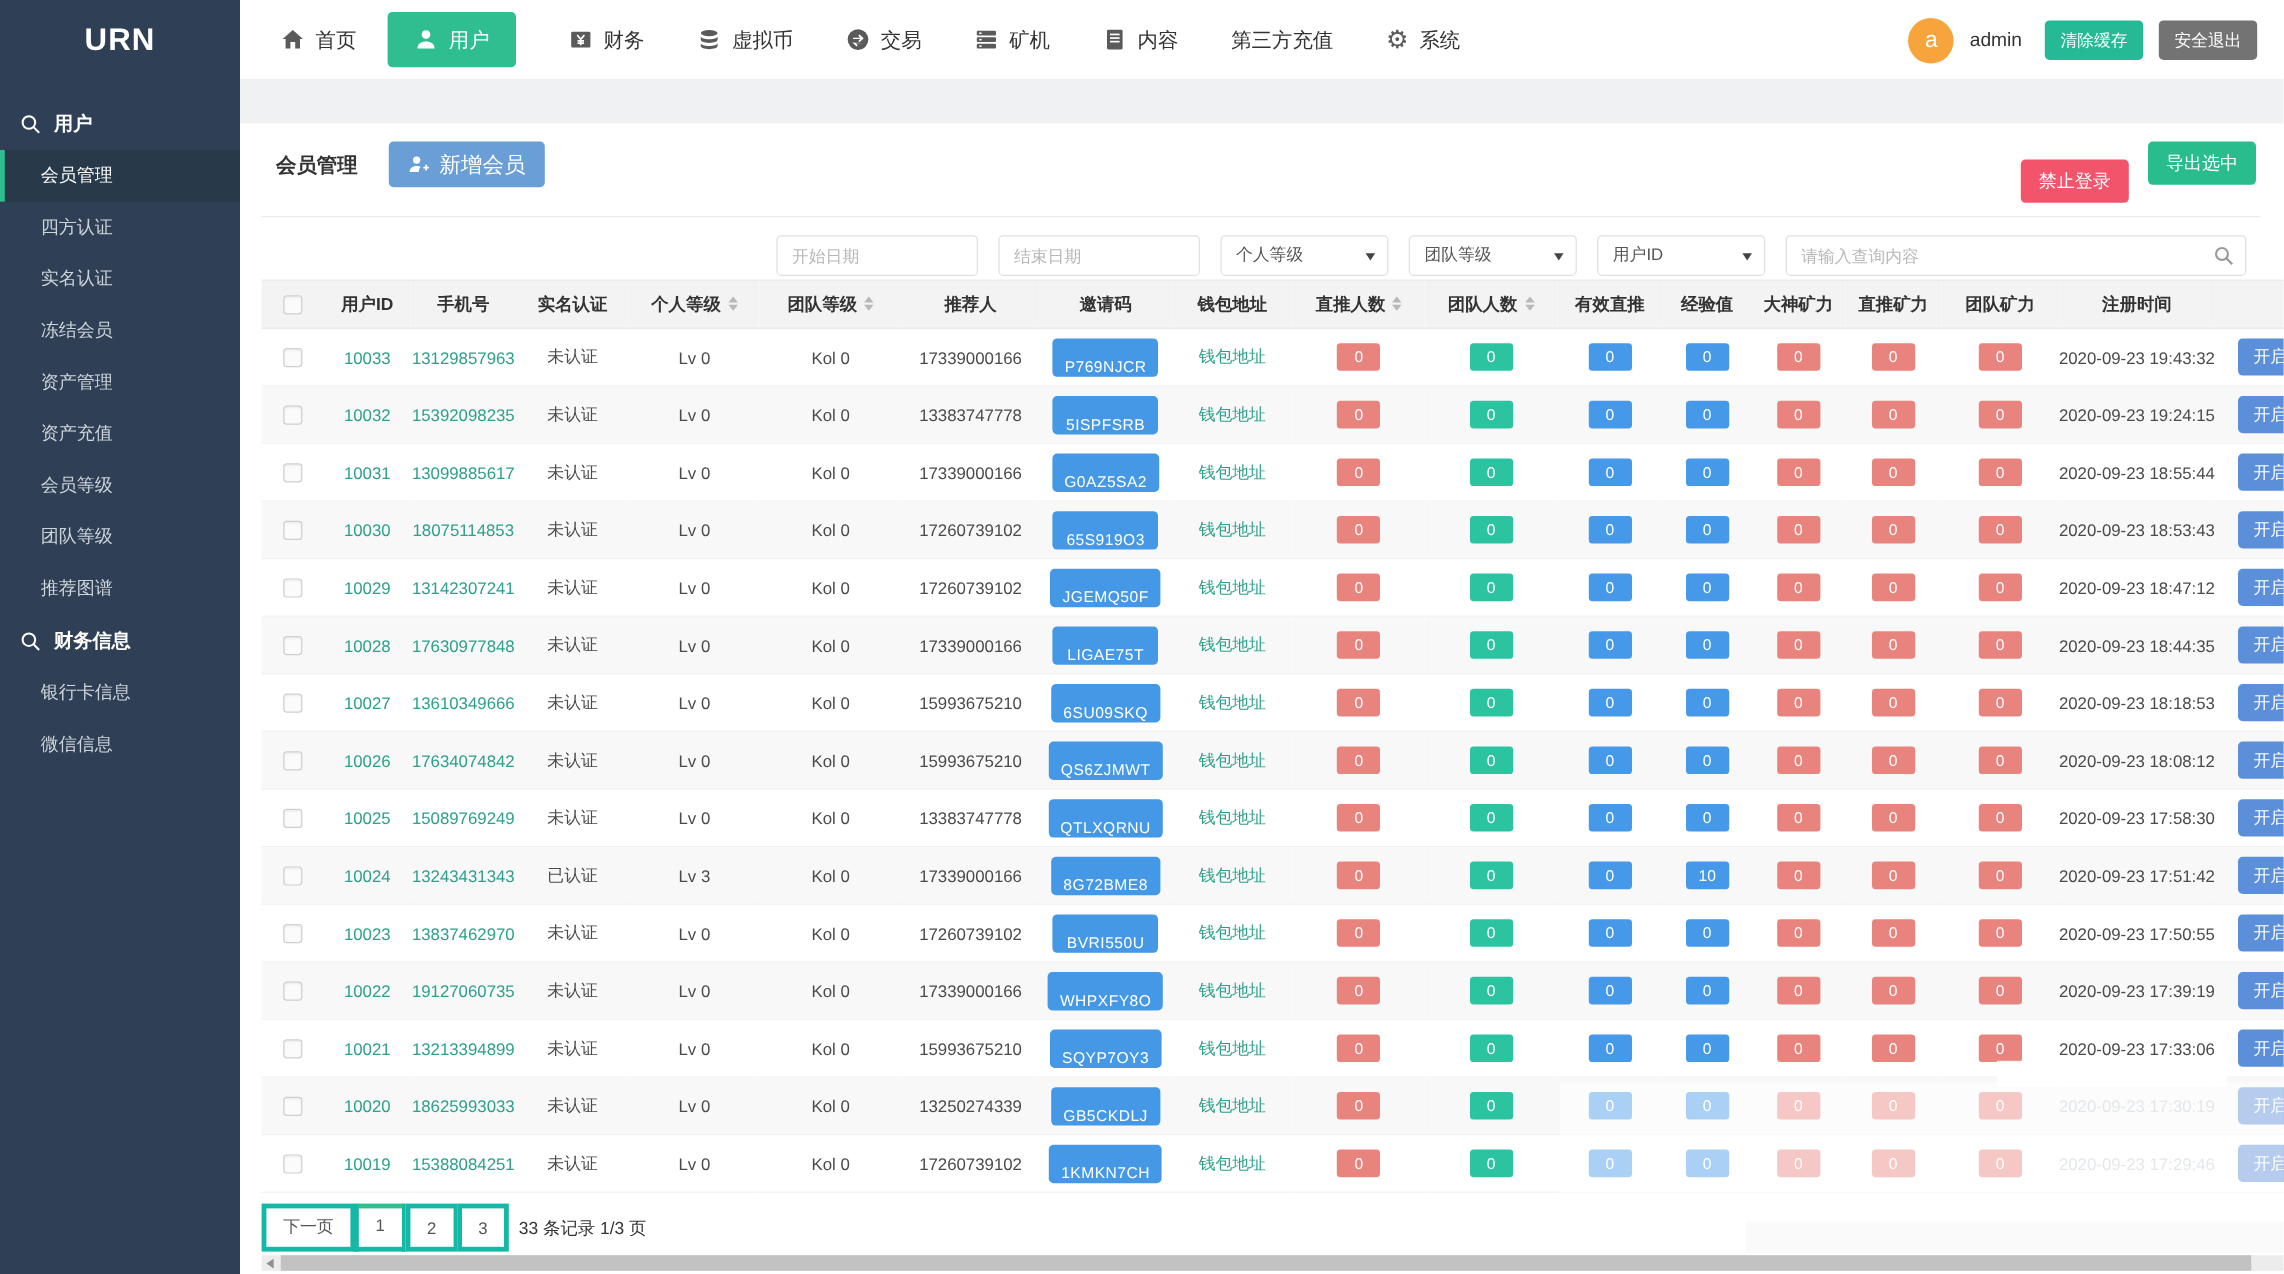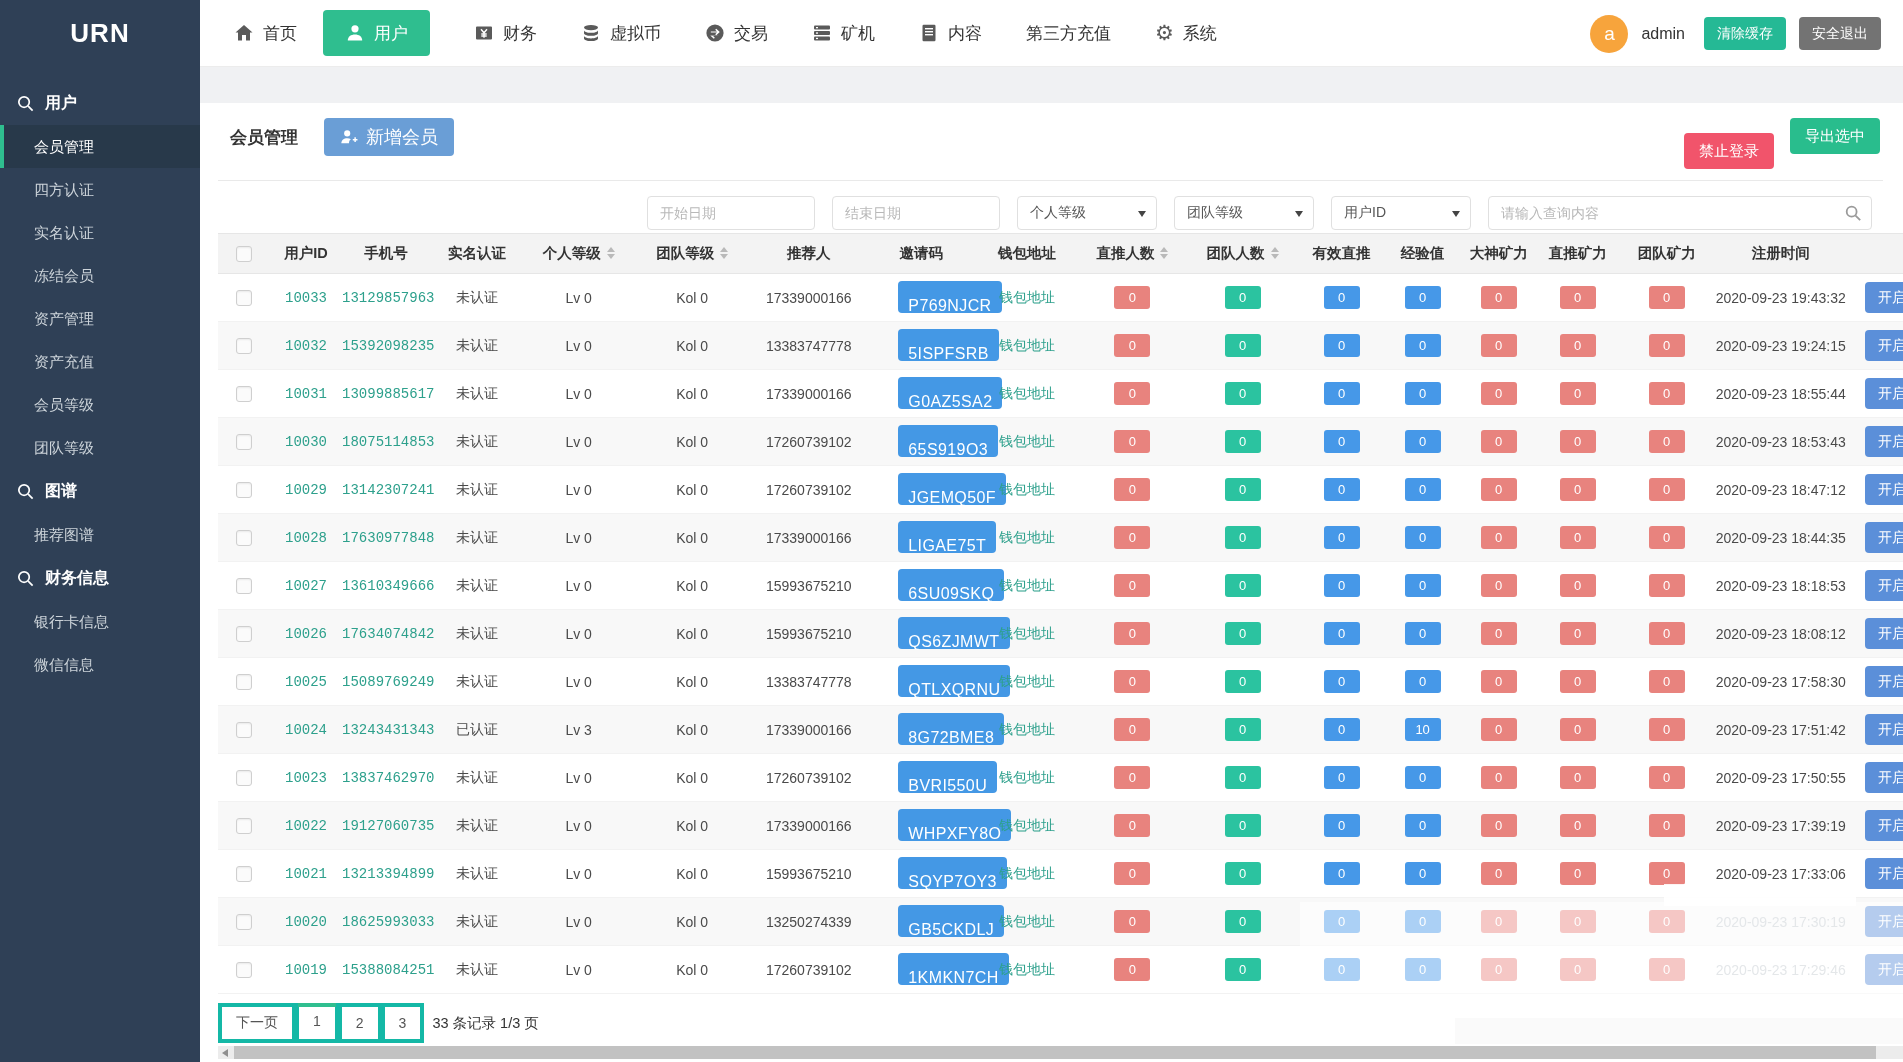--- a/index.html
+++ b/index.html
@@ -74,23 +74,23 @@
   tbody tr:nth-child(even) { background:#f8f8f8; }
 
   .col-checkbox{width:52px}.col-id{width:72px}.col-phone{width:88px}.col-verified{width:94px}
   .col-level{width:109px}.col-team_level{width:118px}.col-referrer{width:115px}.col-invite{width:110px}
   .col-wallet{width:101px}.col-direct{width:110px}.col-team{width:110px}.col-valid{width:88px}
   .col-exp{width:74px}.col-god{width:78px}.col-dpow{width:80px}.col-tpow{width:98px}
   .col-time{width:130px}.col-action{width:120px}
 
   .cb { width:16px; height:16px; border:1px solid #cfcfcf; border-radius:3px; background:#fbfbfb;
     margin:0 auto; box-shadow:inset 0 1px 2px rgba(0,0,0,.07); cursor:pointer; }
-  .teal { color:#2da08c;font-family:Liberation Mono, monospace; }
+  .teal { color:#2da08c; }
   .invite-btn { background:#4498e5; color:#fff; border:none; border-radius:4px; height:27px; min-width:88px;
-    padding:16px 10px; font-size:16px; letter-spacing:.4px; cursor:pointer; font-family:inherit;margin-left:32px; }
+    padding:16px 10px; font-size:13px; letter-spacing:.4px; cursor:pointer; font-family:inherit; }
   .badge { display:inline-block; min-width:36px; height:23px; line-height:23px; border-radius:3px;
     color:#fff; font-size:13px; }
   .badge-red { background:#e8837e; } .badge-green { background:#2bc3a0; } .badge-blue { background:#4698e8; }
   .action-btn { background:#5b8fd9; color:#fff; border:none; border-radius:4px; height:31px; padding:0 13px;
     font-size:14px; white-space:nowrap; cursor:pointer; font-family:inherit; }
   .time-faded { color:#c3cacf; }
 
   .sort { display:inline-block; margin-left:6px; vertical-align:-1px; }
   .sort i { display:block; width:0; height:0; border-left:4.5px solid transparent; border-right:4.5px solid transparent; }
   .sort .up { border-bottom:5px solid #b9b9b9; margin-bottom:2px; }
@@ -133,29 +133,20 @@
         <span>用户</span>
       </div>
       <div class="side-item active">会员管理</div>
       <div class="side-item">四方认证</div>
       <div class="side-item">实名认证</div>
       <div class="side-item">冻结会员</div>
       <div class="side-item">资产管理</div>
       <div class="side-item">资产充值</div>
       <div class="side-item">会员等级</div>
       <div class="side-item">团队等级</div>
-      <div class="side-section">
-        <span style="display: flex;">
-          <svg viewBox="0 0 20 20" style="width: 19px; height: 19px; fill: none; stroke: rgb(255, 255, 255); stroke-width: 1.8;">
-            <circle cx="8.5" cy="8.5" r="5.5"></circle>
-            <line x1="12.8" y1="12.8" x2="17.5" y2="17.5"></line>
-          </svg>
-        </span>
-        <span>图谱</span>
-      </div>
       <div class="side-item">推荐图谱</div>
       <div class="side-section">
         <span style="display: flex;">
           <svg viewBox="0 0 20 20" style="width: 19px; height: 19px; fill: none; stroke: rgb(255, 255, 255); stroke-width: 1.8;">
             <circle cx="8.5" cy="8.5" r="5.5"></circle>
             <line x1="12.8" y1="12.8" x2="17.5" y2="17.5"></line>
           </svg>
         </span>
         <span>财务信息</span>
       </div>

